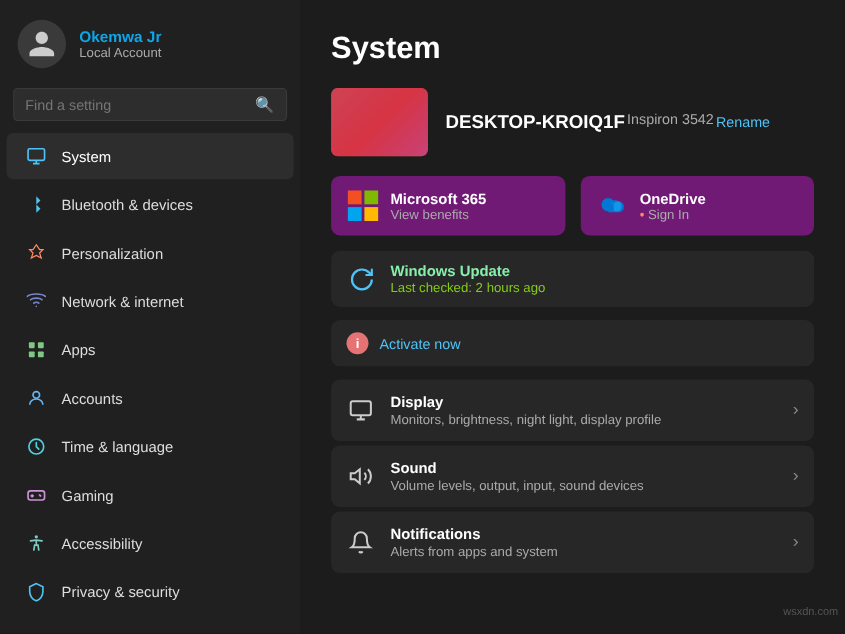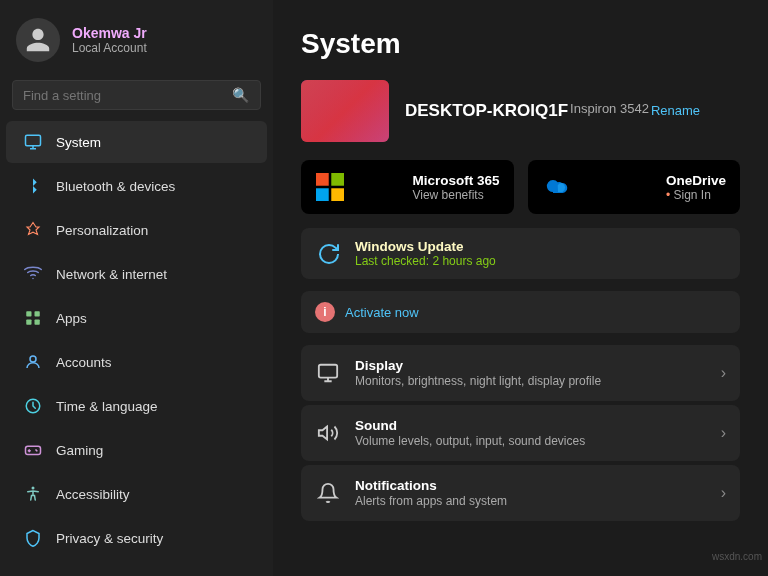--- a/index.html
+++ b/index.html
@@ -49,21 +49,21 @@
     }
 
     .user-info {
       display: flex;
       flex-direction: column;
     }
 
     .user-name {
       font-size: 14px;
       font-weight: 600;
-      color: #f0abfc;
+      color: #0ea5e9;
     }
 
     .user-type {
       font-size: 12px;
       color: #aaaaaa;
     }
 
     .search-box {
       margin: 4px 12px 10px 12px;
       display: flex;
@@ -204,28 +204,27 @@
 
     
     .service-tiles {
       display: flex;
       gap: 14px;
       margin-bottom: 14px;
     }
 
     .service-tile {
       flex: 1;
-      background: #000000;
+      background: #701a75;
       border-radius: 8px;
       padding: 12px 14px;
       display: flex;
       align-items: center;
       gap: 10px;
       cursor: pointer;
-      justify-content: space-between;
     }
 
     .service-logo {
       width: 30px;
       height: 30px;
       flex-shrink: 0;
       display: flex;
       align-items: center;
       justify-content: center;
     }
@@ -264,21 +263,21 @@
     }
 
     .update-info {
       display: flex;
       flex-direction: column;
     }
 
     .update-title {
       font-size: 13.5px;
       font-weight: 600;
-      color: #fef9c3;
+      color: #86efac;
     }
 
     .update-subtitle {
       font-size: 12px;
       color: #84cc16;
     }
 
     
     .activation-bar {
       background: #272727;

